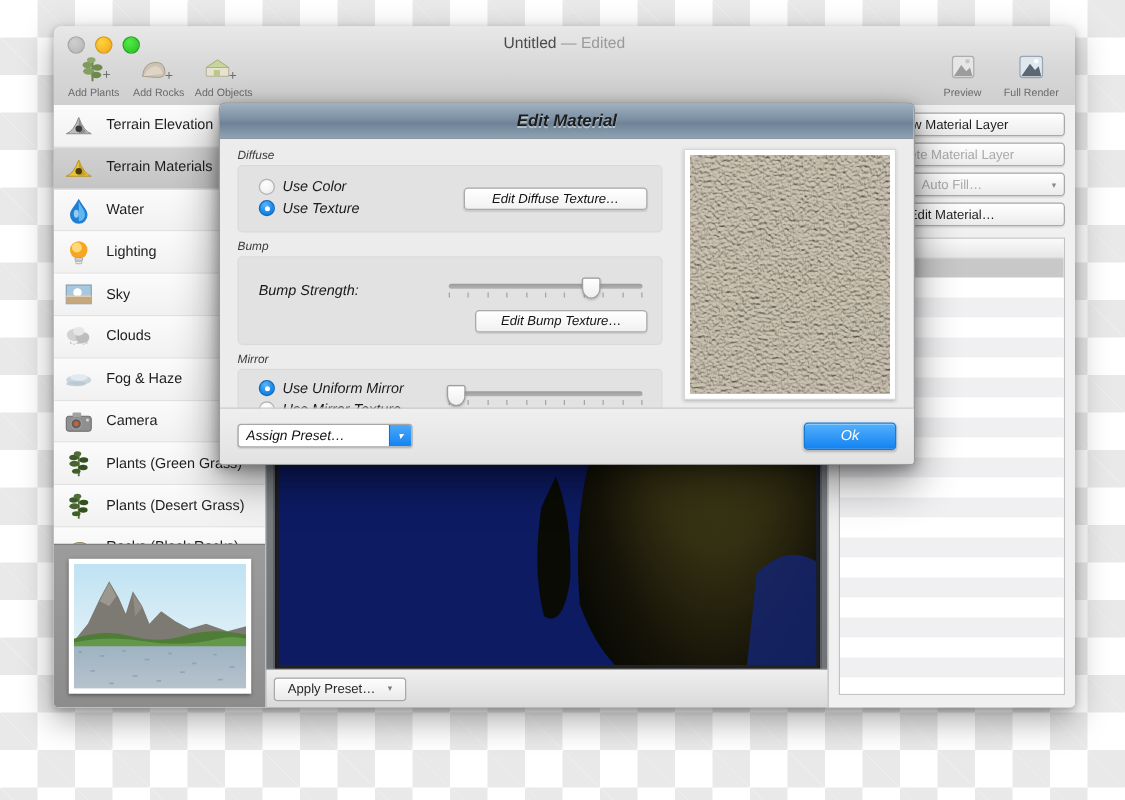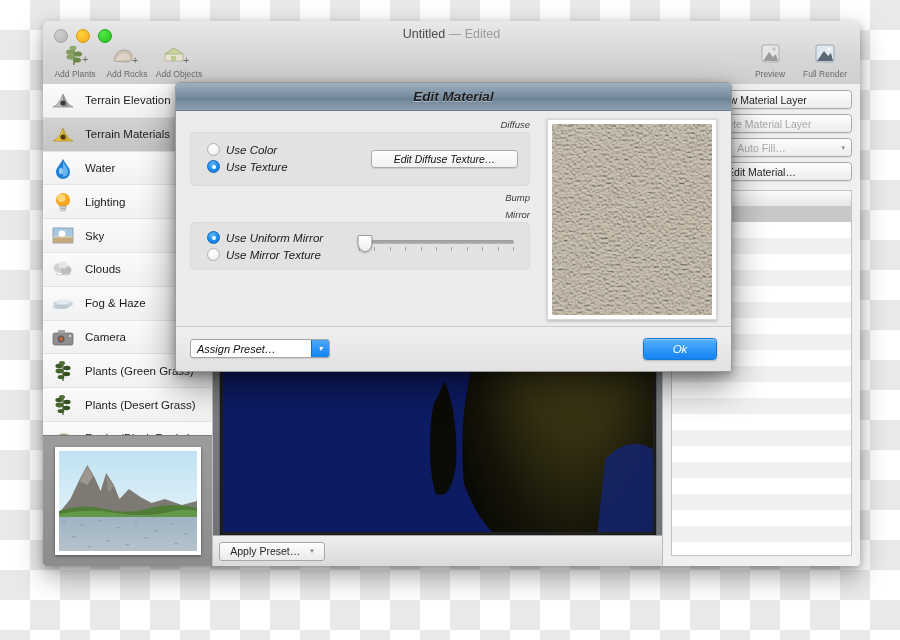--- a/index.html
+++ b/index.html
@@ -193,21 +193,21 @@
   }
   .dlg-body { position:absolute; left:0; right:0; top:27px; bottom:44px; }
   .dlg-footer {
     position:absolute; left:0; right:0; bottom:0; height:44px;
     background: linear-gradient(to bottom,#efefef,#e2e2e2);
     border-top: 1px solid #cacaca;
     padding-left: 25px;
   }
 
   .left-col { position:absolute; left: 14px; top: 9px; width: 340px; }
-  .grp-label { font-size: 9.5px; color:#3b3b3b; margin-bottom: 2px; text-align: right; }
+  .grp-label { font-size: 9.5px; color:#3b3b3b; margin-bottom: 2px; }
   .grp-box {
     background: #e2e2e2; border-radius: 4px;
     border: 1px solid #dadada;
     box-sizing: border-box;
   }
 
   .radio-row { display:flex; align-items:center; gap:6px; height: 17px; }
   .radio {
     width: 13px; height: 13px; border-radius:50%;
     background: radial-gradient(circle at 40% 32%, #ffffff 0%, #f2f2f2 60%, #dcdcdc 100%);
@@ -649,20 +649,43 @@
               <span class="radio on"></span>
               <span class="radio-label">Use Texture</span>
             </div>
           </div>
           <div class="wbtn" style="position:absolute; right:11px; top:17px; width:147px;">
             <span>Edit Diffuse Texture…</span>
           </div>
         </div>
 
         <div class="grp-label" style="margin-top:6px;">Bump</div>
+        <div class="grp-box" style="height:71px; position:relative;">
+          <div class="field-label" style="position:absolute; left:16px; top:21px;">Bump Strength:</div>
+          <div class="slider" style="position:absolute; left:168px; top:16px; width:155px;" id="bump-slider">
+            <div class="track"></div>
+            <div class="ticks">
+                <i></i>
+                <i></i>
+                <i></i>
+                <i></i>
+                <i></i>
+                <i></i>
+                <i></i>
+                <i></i>
+                <i></i>
+                <i></i>
+                <i></i>
+              </div>
+            <div class="knob" style="left: 73%;"></div>
+          </div>
+          <div class="wbtn" style="position:absolute; right:11px; bottom:9px; width:138px;">
+            <span>Edit Bump Texture…</span>
+          </div>
+        </div>
 
         <div class="grp-label" style="margin-top:6px;">Mirror</div>
         <div class="grp-box" style="height:48px; position:relative;">
           <div style="position:absolute; left:16px; top:6px;">
             <div class="radio-row">
               <span class="radio on"></span>
               <span class="radio-label">Use Uniform Mirror</span>
             </div>
             <div class="radio-row">
               <span class="radio"></span>

